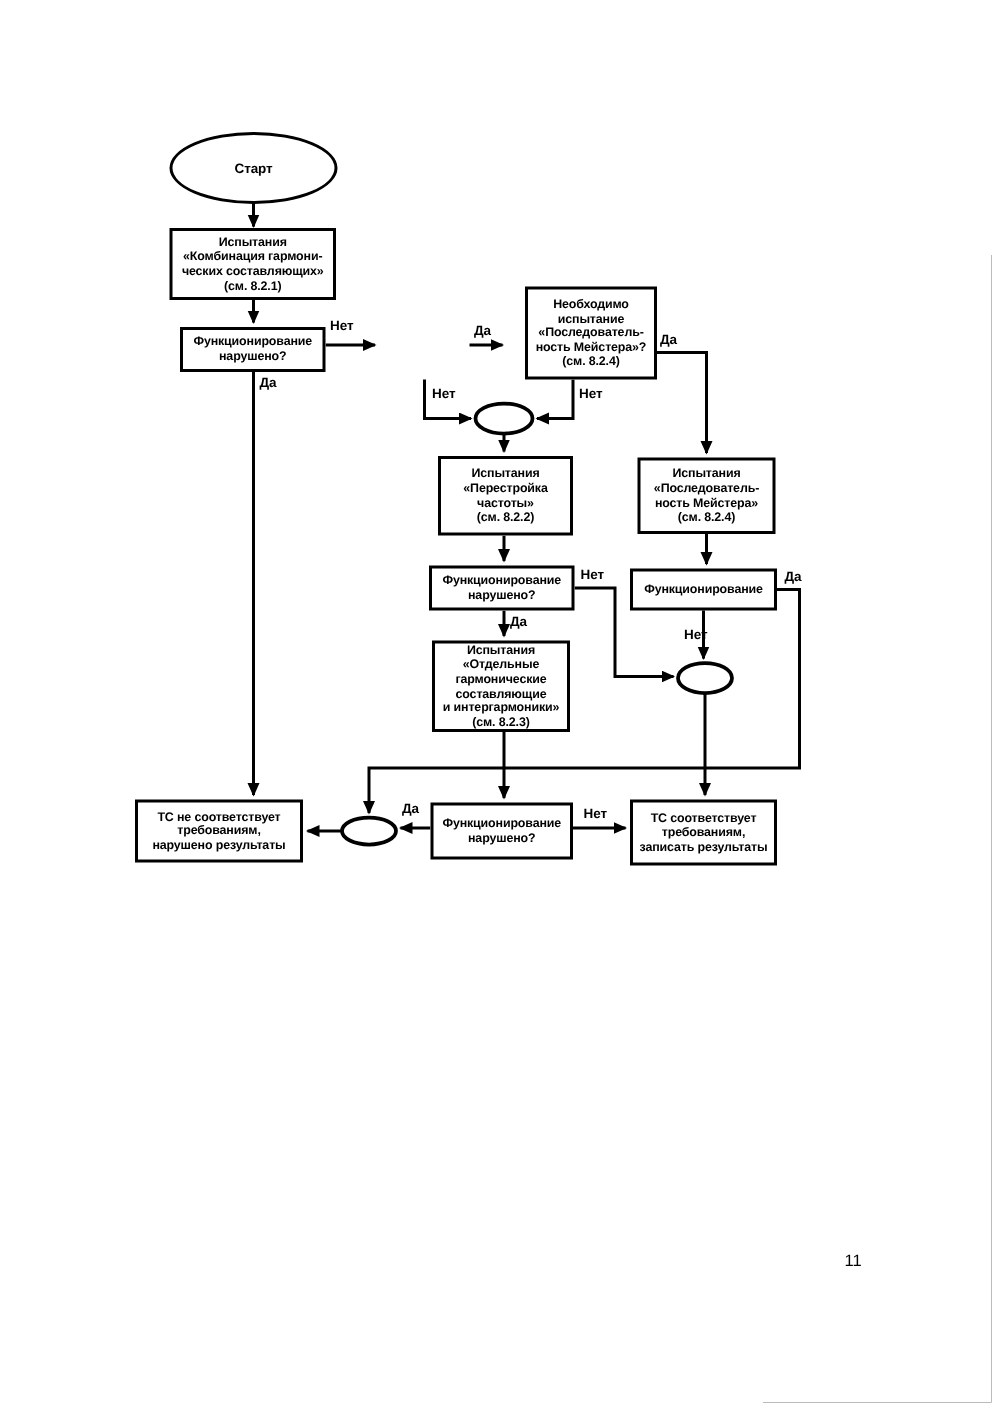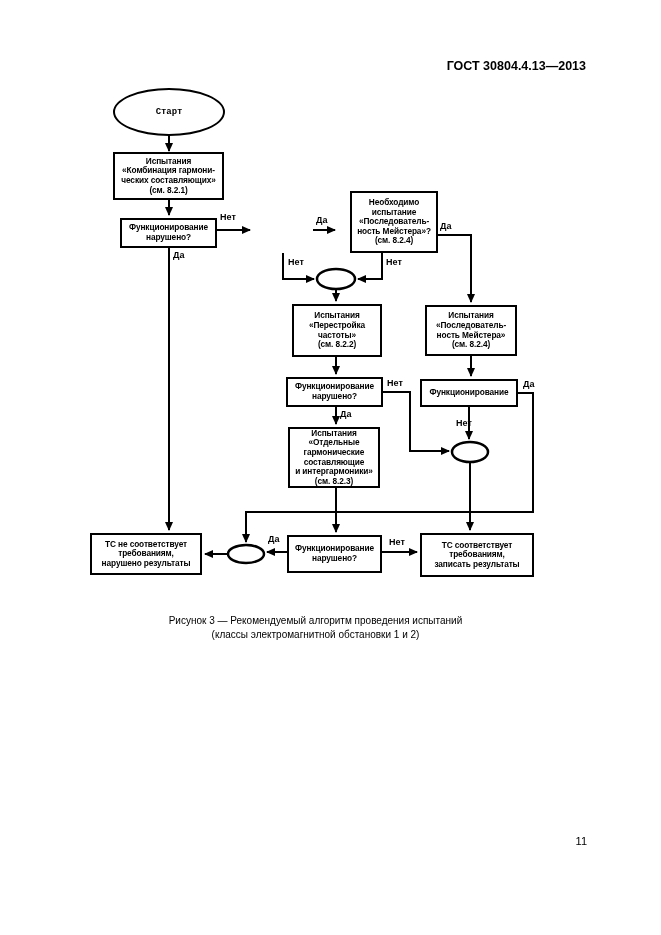--- a/index.html
+++ b/index.html
@@ -1,38 +1,37 @@
 <!DOCTYPE html>
 <html><head>
 <meta charset="utf-8">
 <style>
   html,body{margin:0;padding:0;background:#888;}
   .page{position:relative;width:661px;height:935px;background:#ffffff;margin:0 auto;overflow:hidden;
         font-family:"Liberation Sans",sans-serif;color:#000;}
   .hdr{position:absolute;left:400px;top:59px;width:186px;text-align:right;
        font:700 12.5px "Liberation Sans",sans-serif;}
-  .pagenum{position:absolute;left:563px;top:835px;width:24px;text-align:right;
+  .pagenum{position:absolute;left:563px;top:835px;width:24px;text-align:left;
        font:400 11px "Liberation Sans",sans-serif;}
   .caption{position:absolute;left:0;top:614px;width:631px;text-align:center;
        font:400 10px/13.5px "Liberation Sans",sans-serif;}
   .caption span{display:block;}
   svg.wires{position:absolute;left:0;top:0;width:661px;height:935px;}
   .node{position:absolute;box-sizing:border-box;border:2px solid #000;background:#fff;
         display:flex;align-items:center;justify-content:center;text-align:center;
         font:700 8.3px/1.16 "Liberation Sans",sans-serif;letter-spacing:-0.1px;
         white-space:pre-line;padding:1px;}
-  .oval{border-radius:50%;font-size:9px;font-family:Liberation Mono, monospace;}
+  .oval{border-radius:50%;font-size:9px;}
   .elabel{position:absolute;font:700 9px "Liberation Sans",sans-serif;}
 </style>
 </head>
 <body>
 
 <div class="page">
 
-  <div class="hdr">ГОСТ 30804.4.13—2013</div>
 
   <svg class="wires" viewBox="0 0 661 935">
     <defs>
       <marker id="arr" markerWidth="10" markerHeight="10" refX="8" refY="4" orient="auto" markerUnits="userSpaceOnUse">
         <path d="M0,0 L9,4 L0,8 z" fill="#000"></path>
       </marker>
     </defs>
     <g stroke="#000" stroke-width="2" fill="none">
       <path d="M169,135 V151" marker-end="url(#arr)"></path>
       <path d="M169,200 V215" marker-end="url(#arr)"></path>
@@ -101,37 +100,33 @@
 и интергармоники»
 (см. 8.2.3)</div>
 
   <div class="node" style="left:287px;top:535px;width:95px;height:38px;">Функционирование
 нарушено?</div>
 
   <div class="node" style="left:90px;top:533px;width:112px;height:42px;">ТС не соответствует
 требованиям,
 нарушено результаты</div>
 
-  <div class="node" style="left:420px;top:533px;width:114px;height:44px;">ТС соответствует
+  <div class="node" style="left:420px;top:533px;width:98px;height:44px;">ТС соответствует
 требованиям,
 записать результаты</div>
 
   <span class="elabel" style="left:220px;top:212px;">Нет</span>
   <span class="elabel" style="left:173px;top:250px;">Да</span>
   <span class="elabel" style="left:316px;top:215px;">Да</span>
   <span class="elabel" style="left:288px;top:257px;">Нет</span>
   <span class="elabel" style="left:386px;top:257px;">Нет</span>
   <span class="elabel" style="left:440px;top:221px;">Да</span>
   <span class="elabel" style="left:387px;top:378px;">Нет</span>
   <span class="elabel" style="left:340px;top:409px;">Да</span>
   <span class="elabel" style="left:523px;top:379px;">Да</span>
   <span class="elabel" style="left:456px;top:418px;">Нет</span>
   <span class="elabel" style="left:268px;top:534px;">Да</span>
   <span class="elabel" style="left:389px;top:537px;">Нет</span>
 
-  <div class="caption">
-    <span>Рисунок 3 — Рекомендуемый алгоритм проведения испытаний</span>
-    <span>(классы электромагнитной обстановки 1 и 2)</span>
-  </div>
 
   <div class="pagenum">11</div>
 
 </div>
 
 </body></html>

